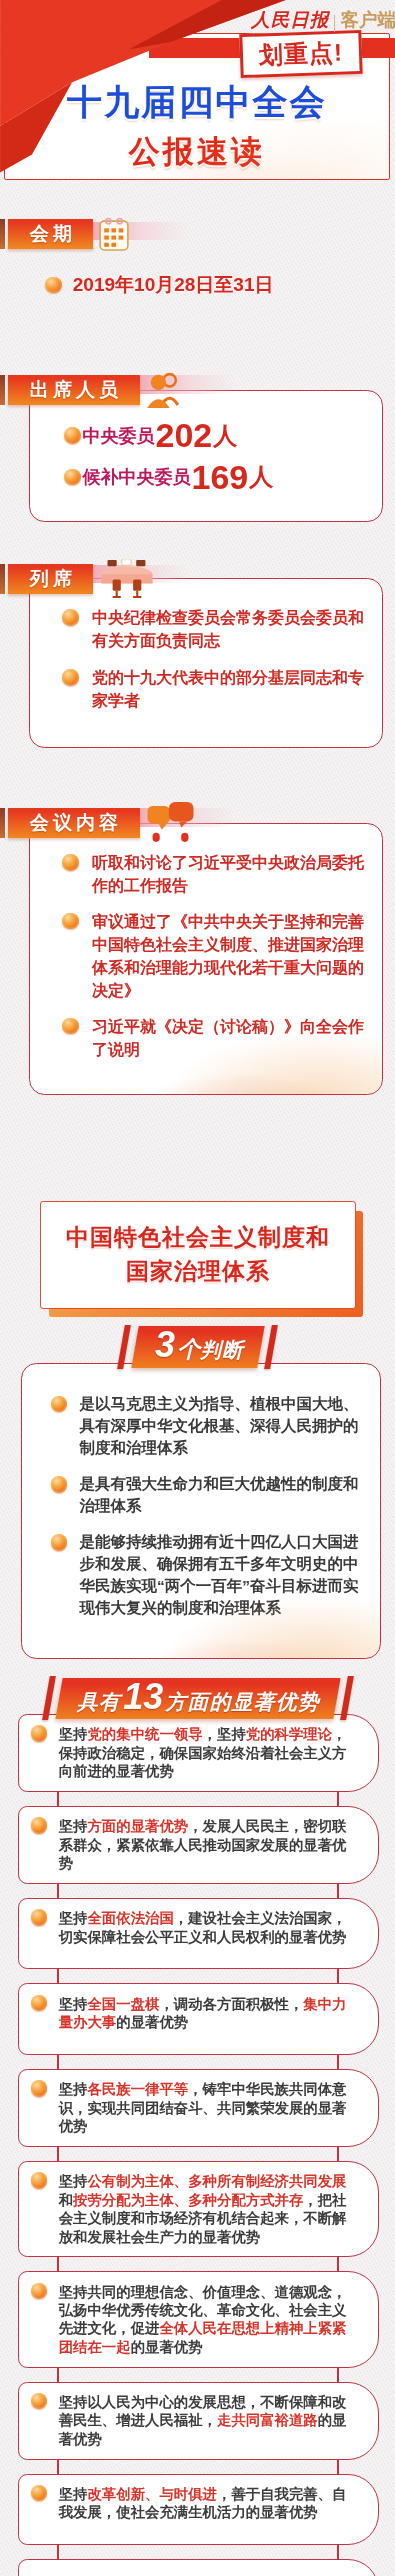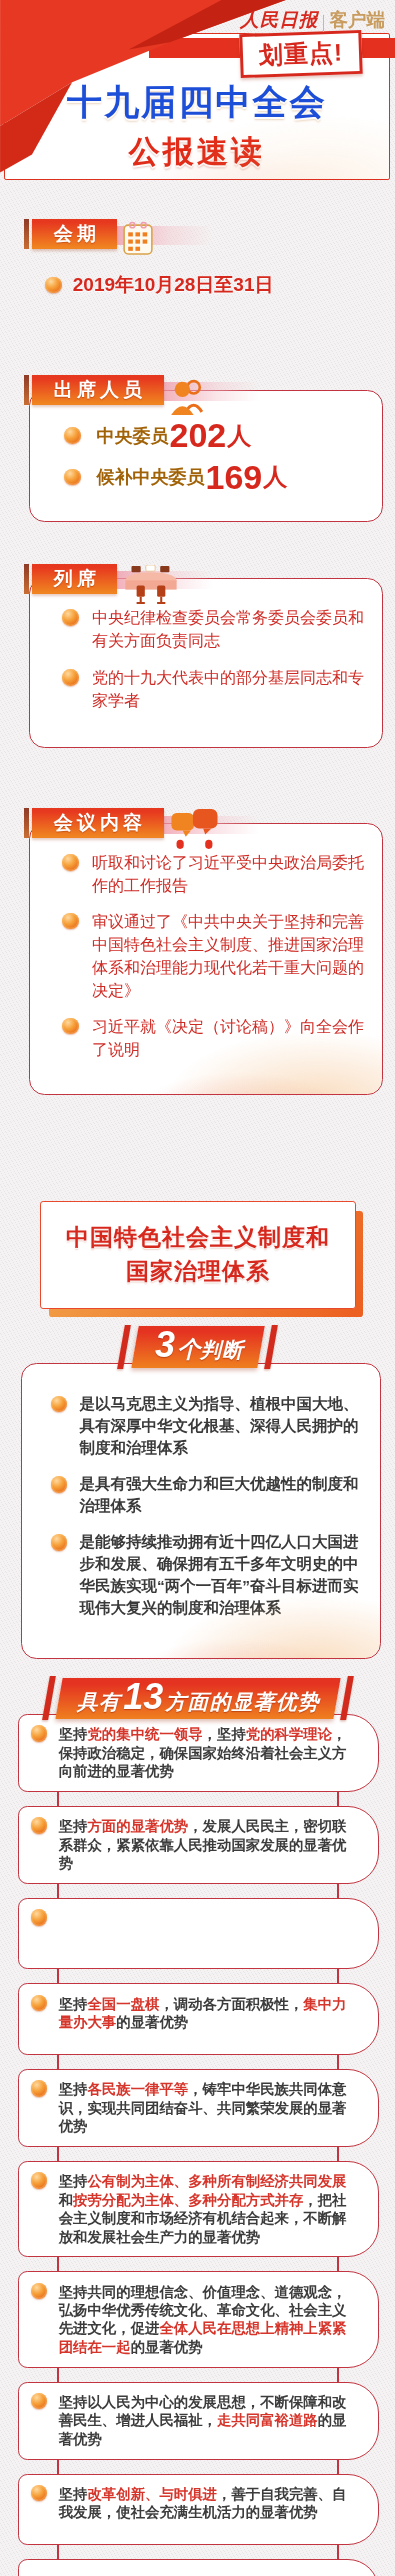--- a/index.html
+++ b/index.html
@@ -7,21 +7,21 @@
   .page{position:relative;width:396px;height:3911px;overflow:hidden;
     background:
       repeating-linear-gradient(60deg,#f4f2f2 0 2.6px,#e9e5e6 2.6px 3.1px);
   }
   
   .dot{flex:0 0 auto;width:16.5px;height:16.5px;border-radius:50%;
     background:radial-gradient(circle at 35% 28%,#ffd9a0 0%,#f6a13a 40%,#e96f1b 75%,#d85a12 100%);
     box-shadow:0 1px 1.5px rgba(180,60,0,.35), inset 0 0 0 1.5px rgba(255,200,120,.35);}
   .card{background:#fff;border:1.5px solid #c13440;border-radius:13.4px;position:relative;}
   .sec{position:relative;}
-  .sec-head{position:relative;display:flex;align-items:flex-start;height:30px;margin-left:24px;z-index:5;}
+  .sec-head{position:relative;display:flex;align-items:center;height:30px;z-index:5;}
   .sec-stripe{width:4.6px;height:30px;margin-right:3.6px;
     background:linear-gradient(180deg,#8e3a26,#c96e33);}
   .sec-bar{height:30px;display:flex;align-items:center;justify-content:center;
     background:linear-gradient(180deg,#e6371f 10%,#f08420 95%);
     color:#fff;font-weight:bold;font-size:19px;letter-spacing:4.1px;
     padding:0 17.5px 0 21.6px;text-shadow:0 1px 1px rgba(140,30,0,.4);
     box-shadow:0 1.5px 2.6px rgba(150,40,0,.25);}
   .sec-band{position:absolute;top:6.2px;height:18.5px;width:108px;z-index:-1;
     background:linear-gradient(90deg,rgba(238,150,165,.85),rgba(244,196,205,.45) 60%,rgba(244,196,205,0));}
   .sec-icon{margin-left:3.1px;position:relative;top:1px;}
@@ -46,36 +46,36 @@
     border:1.5px solid #dd2f1d;border-radius:2.1px;z-index:1;text-align:center;}
   .title-l1{margin-top:45px;font-size:35px;font-weight:900;color:#1d4ed8;letter-spacing:2.1px;
     text-shadow:0 1.5px 0 rgba(255,255,255,.9),0 3.1px 2.1px rgba(180,90,0,.25);}
   .title-l2{margin-top:5.2px;font-size:31px;font-weight:700;color:#e02b18;letter-spacing:3.1px;
     text-shadow:0 1.5px 0 rgba(255,255,255,.9),0 3.1px 2.1px rgba(160,30,0,.25);}
   .hero-band{position:absolute;top:38px;left:149px;right:0;height:19.6px;background:#e4311f;z-index:2;}
   .hl-box{position:absolute;top:32px;right:34px;width:116px;height:38px;background:#fff;
     border:3.1px solid #d7281e;z-index:4;display:flex;align-items:center;justify-content:center;
     transform:rotate(-2deg);box-shadow:0 2.1px 3.1px rgba(150,30,0,.25);}
   .hl-box span{color:#d7281e;font-size:24px;font-weight:900;letter-spacing:1px;}
-  .brand{position:absolute;top:7.2px;right:11px;z-index:5;display:flex;align-items:flex-end;}
+  .brand{position:absolute;top:7.2px;right:0;z-index:5;display:flex;align-items:flex-end;}
   .brand .script{font-family:"DejaVu Serif","Liberation Serif",serif;font-style:italic;font-weight:bold;
     color:#d6281e;font-size:18.5px;letter-spacing:1px;}
   .brand .sep{width:1px;height:17.5px;background:#d8b489;margin:0 5.2px;}
   .brand .client{color:#c89b5e;font-size:18.5px;font-weight:900;}
   
   .date-row{margin:23px 0 0 45px;display:flex;align-items:center;}
   .date-row .txt{margin-left:11.3px;font-size:19px;font-weight:900;color:#d7281e;text-shadow:0 1px 0.5px rgba(255,255,255,.8);}
   .att-card{margin:-15.5px 13.4px 0 29px;padding:24px 15.5px 18.5px 34px;border-radius:15.5px;}
   .att-row{display:flex;align-items:center;margin:5.2px 0 9.3px;}
-  .att-row .lbl{margin-left:16px;font-size:18px;font-weight:900;color:#a16207;}
+  .att-row .lbl{margin-left:2px;font-size:18px;font-weight:900;color:#be185d;}
   .att-row .num{font-size:34px;font-weight:900;color:#d7281e;line-height:.9;margin:0 1px;}
   .att-row .suf{font-size:24px;font-weight:900;color:#d7281e;}
   .obs-card{margin:-15.5px 13.4px 0 29px;padding:27px 17.5px 21.6px 32px;border-radius:15.5px;}
   .obs-card .bullet-row{margin-bottom:13.4px;}
-  .obs-card .txt,.agd-card .txt{margin-left:13.4px;font-size:16px;line-height:1.45;font-weight:normal;color:#cf2b25;}
+  .obs-card .txt,.agd-card .txt{margin-left:13.4px;font-size:16px;line-height:1.45;font-weight:bold;color:#cf2b25;}
   .agd-card{margin:-15.5px 13.4px 0 29px;padding:27px 17.5px 20.6px 32px;border-radius:15.5px;}
   .agd-card .bullet-row{margin-bottom:12.4px;}
   
   .banner{position:relative;margin:0 40px;z-index:2;border-radius:13px;}
   .banner .shadow{position:absolute;left:9.3px;top:10.3px;right:-7.2px;bottom:-8.2px;
     background:linear-gradient(120deg,#f2a44a,#ec5f20);border-radius:3.1px;}
   .banner .face{position:relative;background:#fff;border:1.5px solid #e8492c;border-radius:3.1px;
     text-align:center;padding:17.5px 5.2px 19.6px;}
   .banner .l{font-size:23px;font-weight:900;color:#d7281e;letter-spacing:1px;line-height:1.5;
     text-shadow:0 1px 0 rgba(255,255,255,.8),0 2.1px 1.5px rgba(170,40,0,.2);}
@@ -314,20 +314,21 @@
       <div class="card adv-card">
         <div class="dot"></div>
         <div class="txt"><span>坚持</span><span class="red">方面的显著优势</span><span>，发展人民民主，密切联系群众，紧紧依靠人民推动国家发展的显著优势</span></div>
       </div>
     <div class="adv-gap">
         <i class="l"></i>
         <i class="r"></i>
       </div>
       <div class="card adv-card">
         <div class="dot"></div>
+        <div class="txt"><span>坚持</span><span class="red">全面依法治国</span><span>，建设社会主义法治国家，切实保障社会公平正义和人民权利的显著优势</span></div>
       </div>
     <div class="adv-gap">
         <i class="l"></i>
         <i class="r"></i>
       </div>
       <div class="card adv-card">
         <div class="dot"></div>
         <div class="txt"><span>坚持</span><span class="red">全国一盘棋</span><span>，调动各方面积极性，</span><span class="red">集中力量办大事</span><span>的显著优势</span></div>
       </div>
     <div class="adv-gap">

